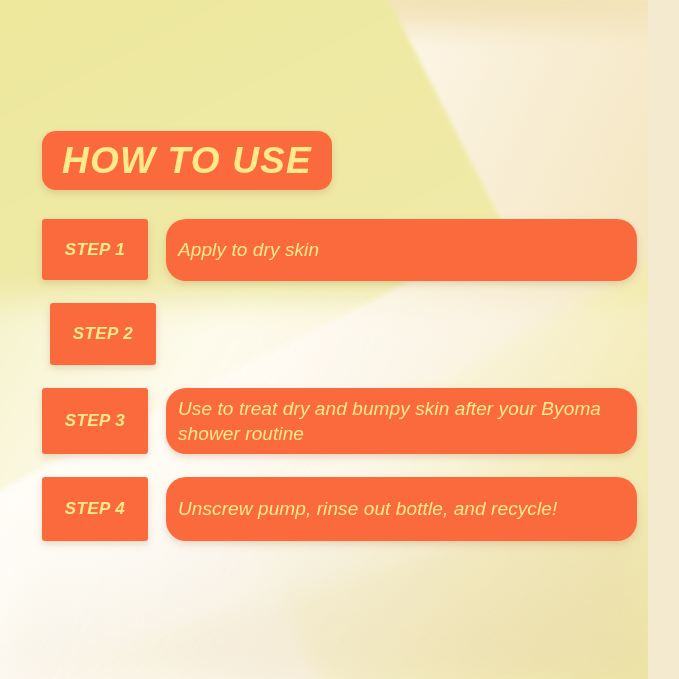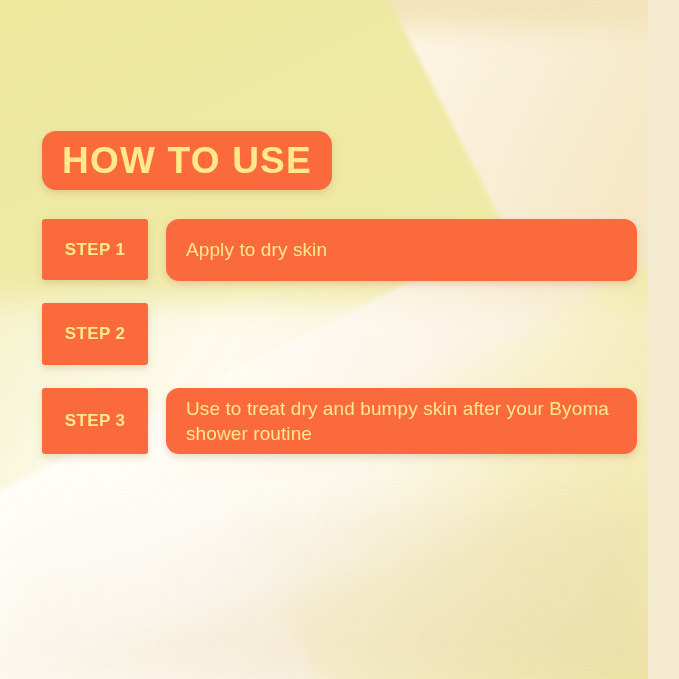--- a/index.html
+++ b/index.html
@@ -13,20 +13,21 @@
     font-family: "Liberation Sans", sans-serif;
     background: #f3ead0;
   }
 
   .canvas {
     position: relative;
     width: 648px;
     height: 679px;
     overflow: hidden;
     background: #efe4c0;
+    font-style: italic;
   }
 
   
   .bg-base {
     position: absolute;
     inset: 0;
     background:
       radial-gradient(130% 100% at 78% 8%, #f2e2b6 0%, #f3e5bd 30%, #f6ecd0 55%, #f9f3e3 80%, #fbf7ee 100%);
   }
   .bg-cream-sweep {
@@ -173,37 +174,37 @@
     color: #ffe98a;
     font-size: 17px;
     font-weight: 700;
     letter-spacing: 0.4px;
     white-space: nowrap;
   }
 
   .step-body {
     flex: 1 1 auto;
     background: #fb6a3c;
-    border-radius: 13px;
+    border-radius: 20px;
     box-shadow: 0 3px 7px rgba(178,120,70,0.26);
     display: flex;
     align-items: center;
-    padding: 0 20px;
+    padding: 0 12px;
     min-height: 62px;
   }
   .step-body-text {
     color: #ffe98a;
     font-size: 19px;
     font-weight: 400;
     line-height: 1.32;
     letter-spacing: 0.1px;
   }
 
   .row-h1 { height: 61px; }
-  .row-h2 { height: 62px; }
+  .row-h2 { height: 62px; margin-left: 8px; }
   .row-h3 { height: 66px; }
   .row-h4 { height: 64px; }
 </style>
 </head>
 <body>
 
 <div class="canvas">
 
   <div class="bg-base"></div>
   <div class="bg-cream-sweep"></div>
@@ -239,16 +240,24 @@
 
       <div class="step-row row-h3">
         <div class="step-chip">
           <span class="step-chip-label">STEP 3</span>
         </div>
         <div class="step-body">
           <span class="step-body-text">Use to treat dry and bumpy skin after your Byoma shower routine</span>
         </div>
       </div>
 
+      <div class="step-row row-h4">
+        <div class="step-chip">
+          <span class="step-chip-label">STEP 4</span>
+        </div>
+        <div class="step-body">
+          <span class="step-body-text">Unscrew pump, rinse out bottle, and recycle!</span>
+        </div>
+      </div>
 
     </div>
   </div>
 </div>
 
 </body></html>

